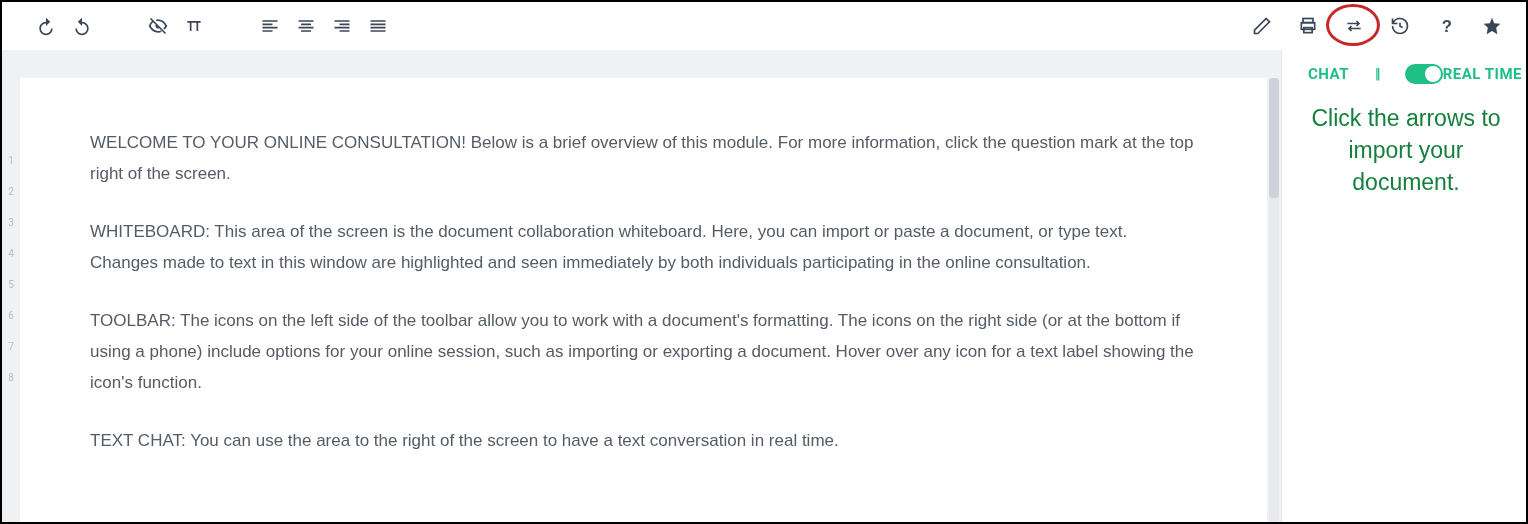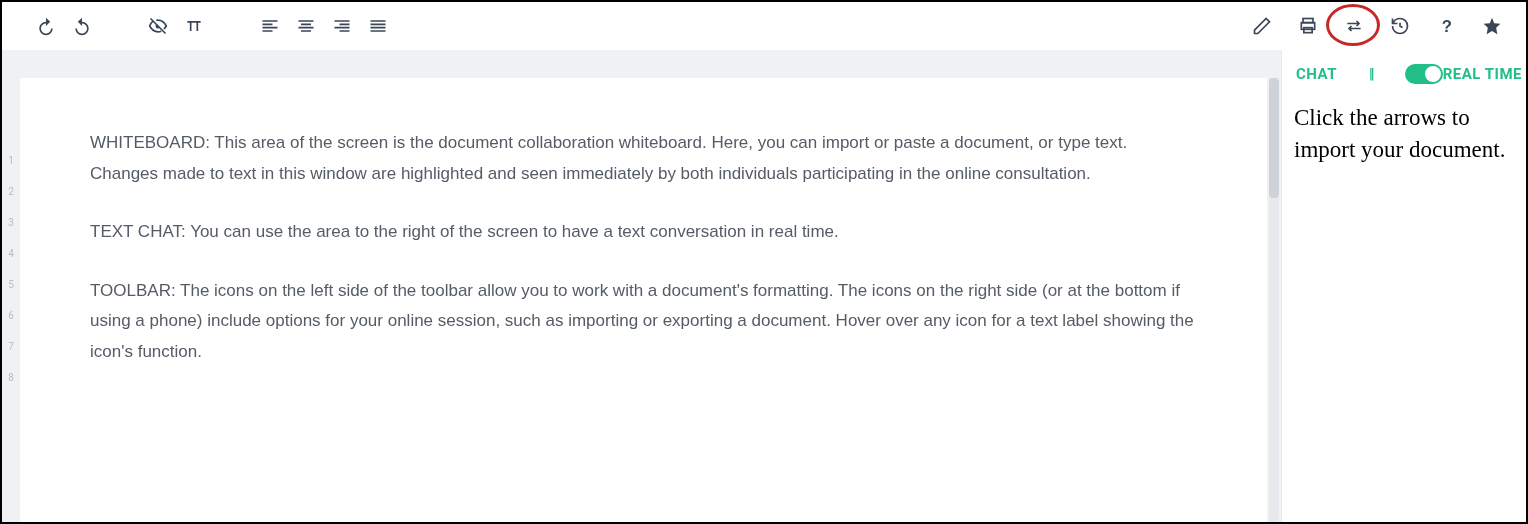--- a/index.html
+++ b/index.html
@@ -115,21 +115,21 @@
     width: 245px;
     background: #fff;
     border-left: 1px solid #e8e9ec;
     display: flex;
     flex-direction: column;
   }
   .panel-header {
     display: flex;
     align-items: center;
     justify-content: space-between;
-    padding: 14px 4px 10px 14px;
+    padding: 14px 4px 10px 26px;
     font-size: 15px;
     font-weight: 700;
     letter-spacing: 0.5px;
   }
   .chat-label { color: #1fbf86; }
   .divider-lines { color: #1fbf86; font-weight: 700; letter-spacing: -2px; }
   .toggle-wrap {
     display: flex;
     align-items: center;
   }
@@ -142,25 +142,26 @@
   .toggle::after {
     content: "";
     position: absolute;
     right: 2px; top: 2px;
     width: 16px; height: 16px;
     background: #fff;
     border-radius: 50%;
   }
   .realtime-label { color: #1fbf86; }
   .annotation-text {
-    color: #000000;
+    color: #15803d;
     font-size: 23px;
     line-height: 1.4;
     padding: 8px 8px 8px 12px;
-    font-family: Liberation Serif, serif;
+    font-family: Liberation Sans, sans-serif;
+    text-align: center;
   }
 </style>
 </head>
 <body>
 
 <div class="app">
 
   <div class="toolbar">
     <div class="toolbar-left">
       <div class="tool-group">
@@ -255,23 +256,24 @@
       <div>3</div>
       <div>4</div>
       <div>5</div>
       <div>6</div>
       <div>7</div>
       <div>8</div>
     </div>
 
     <div class="whiteboard-wrap">
       <div class="whiteboard">
+        <p>WELCOME TO YOUR ONLINE CONSULTATION! Below is a brief overview of this module. For more information, click the question mark at the top right of the screen.</p>
         <p>WHITEBOARD: This area of the screen is the document collaboration whiteboard. Here, you can import or paste a document, or type text. Changes made to text in this window are highlighted and seen immediately by both individuals participating in the online consultation.</p>
+        <p>TOOLBAR: The icons on the left side of the toolbar allow you to work with a document's formatting. The icons on the right side (or at the bottom if using a phone) include options for your online session, such as importing or exporting a document. Hover over any icon for a text label showing the icon's function.</p>
         <p>TEXT CHAT: You can use the area to the right of the screen to have a text conversation in real time.</p>
-        <p>TOOLBAR: The icons on the left side of the toolbar allow you to work with a document's formatting. The icons on the right side (or at the bottom if using a phone) include options for your online session, such as importing or exporting a document. Hover over any icon for a text label showing the icon's function.</p>
       </div>
     </div>
 
     <div class="vscroll">
       <div class="vscroll-track"></div>
       <div class="vscroll-thumb"></div>
     </div>
 
     <div class="right-panel">
       <div class="panel-header">

